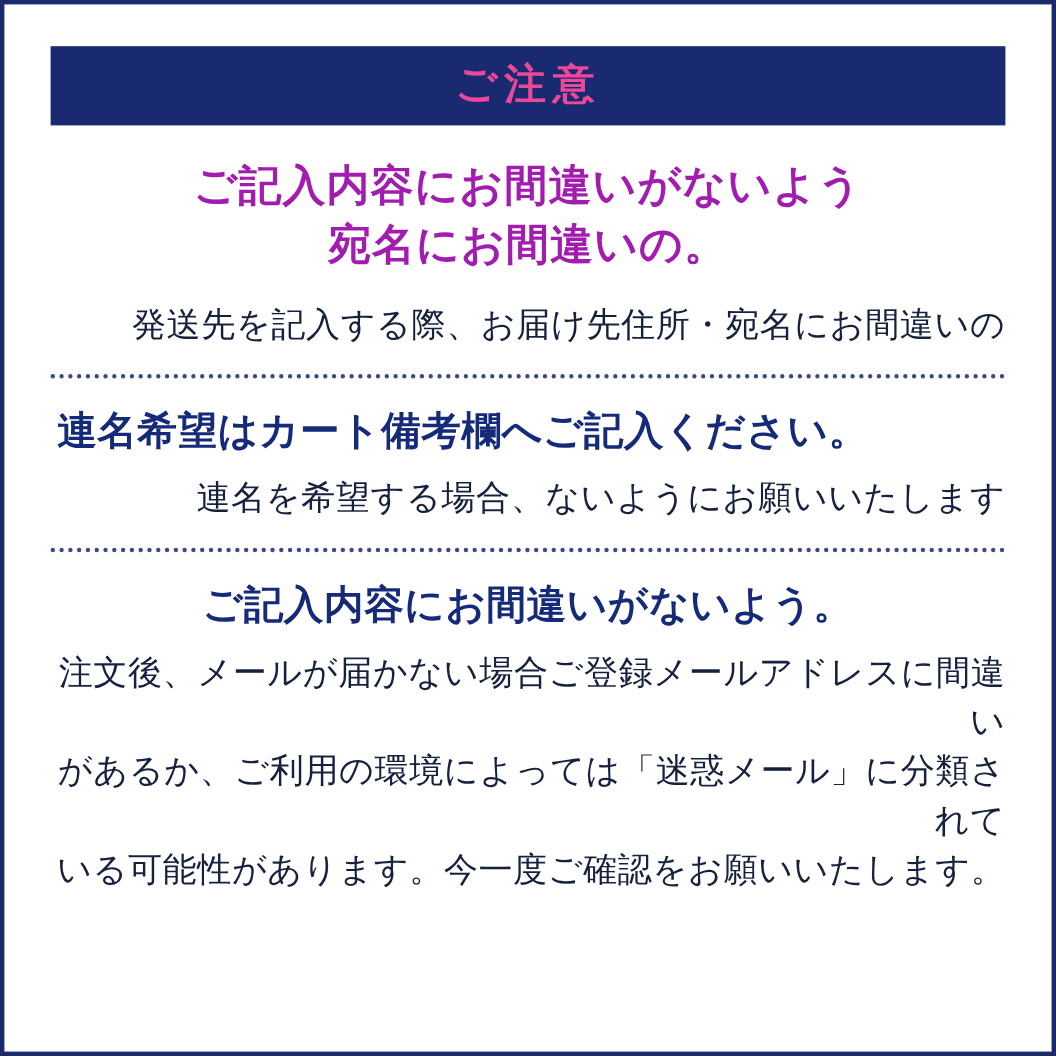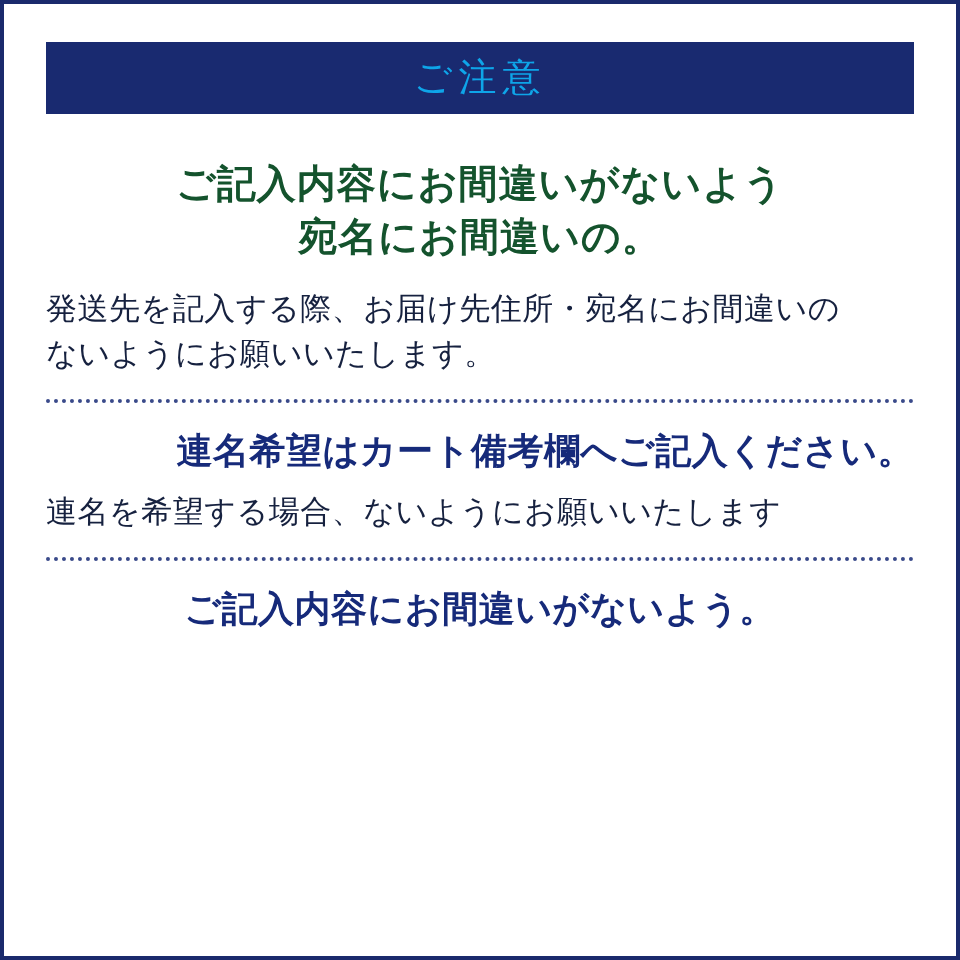--- a/index.html
+++ b/index.html
@@ -25,50 +25,51 @@
     position: absolute;
     left: 0;
     top: 0;
     right: 0;
     bottom: 0;
     padding: 38px 42px 0 42px;
     box-sizing: border-box;
   }
   .banner {
     background: #192a70;
-    color: #0ea5e9;
+    color: #ec4899;
     text-align: center;
     font-size: 38px;
-    font-weight: normal;
+    font-weight: bold;
     letter-spacing: 6px;
     line-height: 1.0;
     padding: 16px 0 18px 0;
     margin: 0 0 0 0;
   }
   .lead {
-    color: #14532d;
+    color: #a21caf;
     font-weight: bold;
     text-align: center;
     font-size: 39px;
     line-height: 1.35;
-    margin-top: 44px;
+    margin-top: 30px;
     letter-spacing: 1px;
   }
   .lead span {
     display: block;
   }
   .body-text {
     color: #16213f;
     font-size: 31px;
     line-height: 1.45;
     letter-spacing: 0.5px;
     margin-top: 24px;
   }
   .body-text span {
     display: block;
+    text-align: right;
   }
   .divider {
     margin: 22px 0 0 0;
     height: 0;
     border-top: 4px dotted #3a4a8a;
   }
   .section {
     margin-top: 26px;
   }
   .section-heading {
@@ -79,50 +80,53 @@
     line-height: 1.2;
   }
   .section-heading.center {
     text-align: center;
   }
   .section .body-text {
     margin-top: 18px;
   }
   .s2-heading {
     padding-left: 6px;
-    text-align: right;
   }
 </style>
 </head>
 <body>
 
 <div class="page">
   <div class="inner">
 
     <div class="banner">ご注意</div>
 
     <div class="lead">
       <span>ご記入内容にお間違いがないよう</span>
       <span>宛名にお間違いの。</span>
     </div>
 
     <div class="body-text">
       <span>発送先を記入する際、お届け先住所・宛名にお間違いの</span>
-      <span>ないようにお願いいたします。</span>
     </div>
 
     <div class="divider"></div>
 
     <div class="section">
       <div class="section-heading s2-heading">連名希望はカート備考欄へご記入ください。</div>
       <div class="body-text">
         <span>連名を希望する場合、ないようにお願いいたします</span>
       </div>
     </div>
 
     <div class="divider"></div>
 
     <div class="section">
       <div class="section-heading center">ご記入内容にお間違いがないよう。</div>
+      <div class="body-text">
+        <span>注文後、メールが届かない場合ご登録メールアドレスに間違い</span>
+        <span>があるか、ご利用の環境によっては「迷惑メール」に分類されて</span>
+        <span>いる可能性があります。今一度ご確認をお願いいたします。</span>
+      </div>
     </div>
 
   </div>
 </div>
 
 </body></html>

